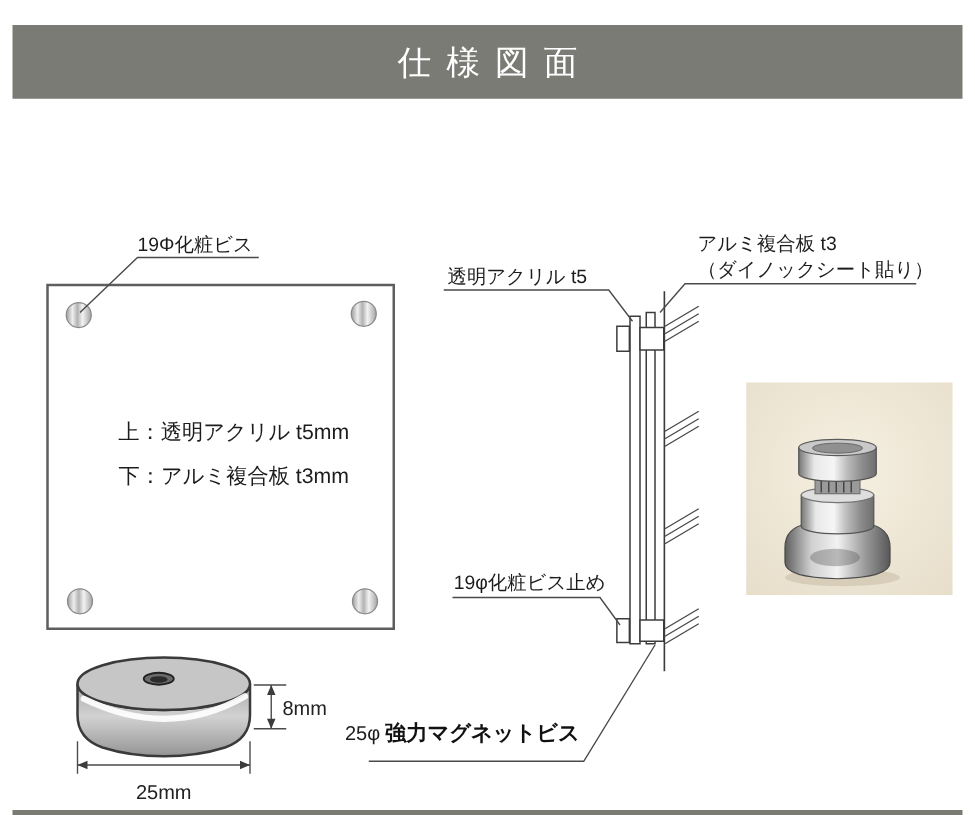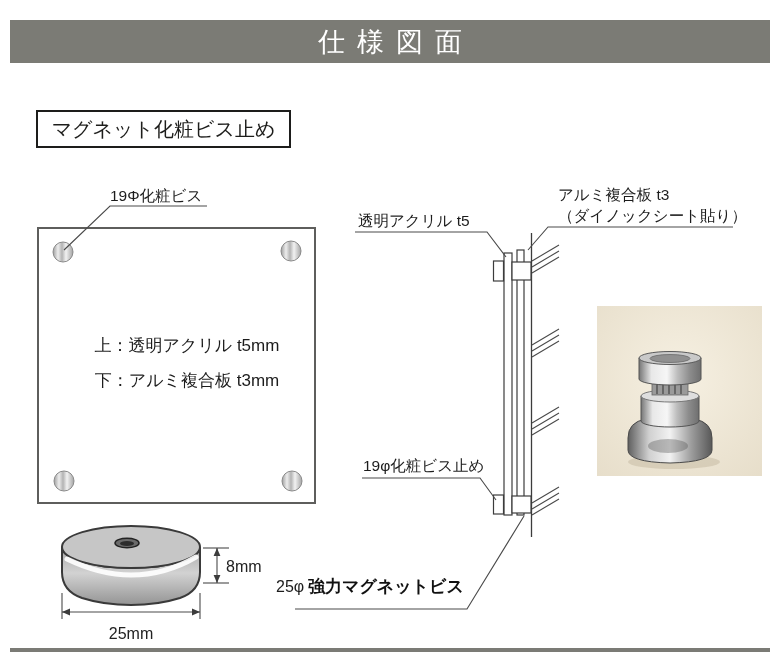--- a/index.html
+++ b/index.html
@@ -2,21 +2,21 @@
 <html><head>
 <meta charset="utf-8">
 <style>
   html,body{margin:0;padding:0;background:#ffffff;}
   #stage{
     position:relative;width:780px;height:652px;overflow:hidden;
     background:#ffffff;
     font-family:"Liberation Sans","DejaVu Sans",sans-serif;
   }
   .header-bar{
-    position:absolute;left:10px;top:20px;width:760px;height:43px;
+    position:absolute;left:10px;top:20px;width:760px;height:59px;
     background:#7b7b75;display:flex;align-items:center;justify-content:center;
   }
   .header-bar .title{
     color:#ffffff;font-size:27px;letter-spacing:12px;text-indent:12px;
     font-weight:400;
   }
   .subtitle-box{
     position:absolute;left:36px;top:110px;width:251px;height:34px;
     border:2px solid #1d1d1b;display:flex;align-items:center;justify-content:center;
     background:#ffffff;
@@ -38,23 +38,20 @@
 </style>
 </head>
 <body>
 
 <div id="stage">
 
   <div class="header-bar">
     <div class="title">仕様図面</div>
   </div>
 
-  <div class="subtitle-box">
-    <div class="label">マグネット化粧ビス止め</div>
-  </div>
 
   <svg width="780" height="652" viewBox="0 0 780 652">
     <defs>
       <linearGradient id="screwGrad" x1="0" y1="0" x2="1" y2="0">
         <stop offset="0" stop-color="#9e9e9e"></stop>
         <stop offset="0.25" stop-color="#ededed"></stop>
         <stop offset="0.45" stop-color="#b3b3b3"></stop>
         <stop offset="0.65" stop-color="#f2f2f2"></stop>
         <stop offset="1" stop-color="#a3a3a3"></stop>
       </linearGradient>

